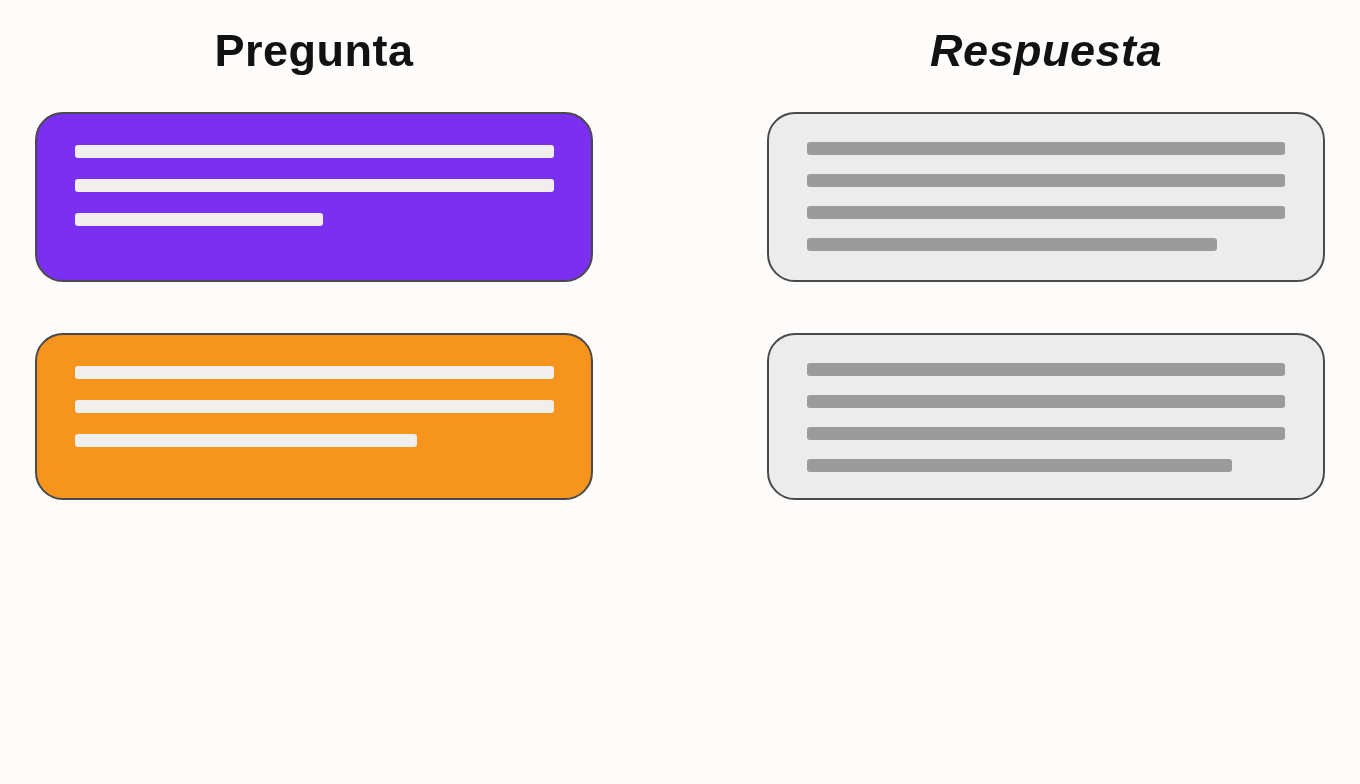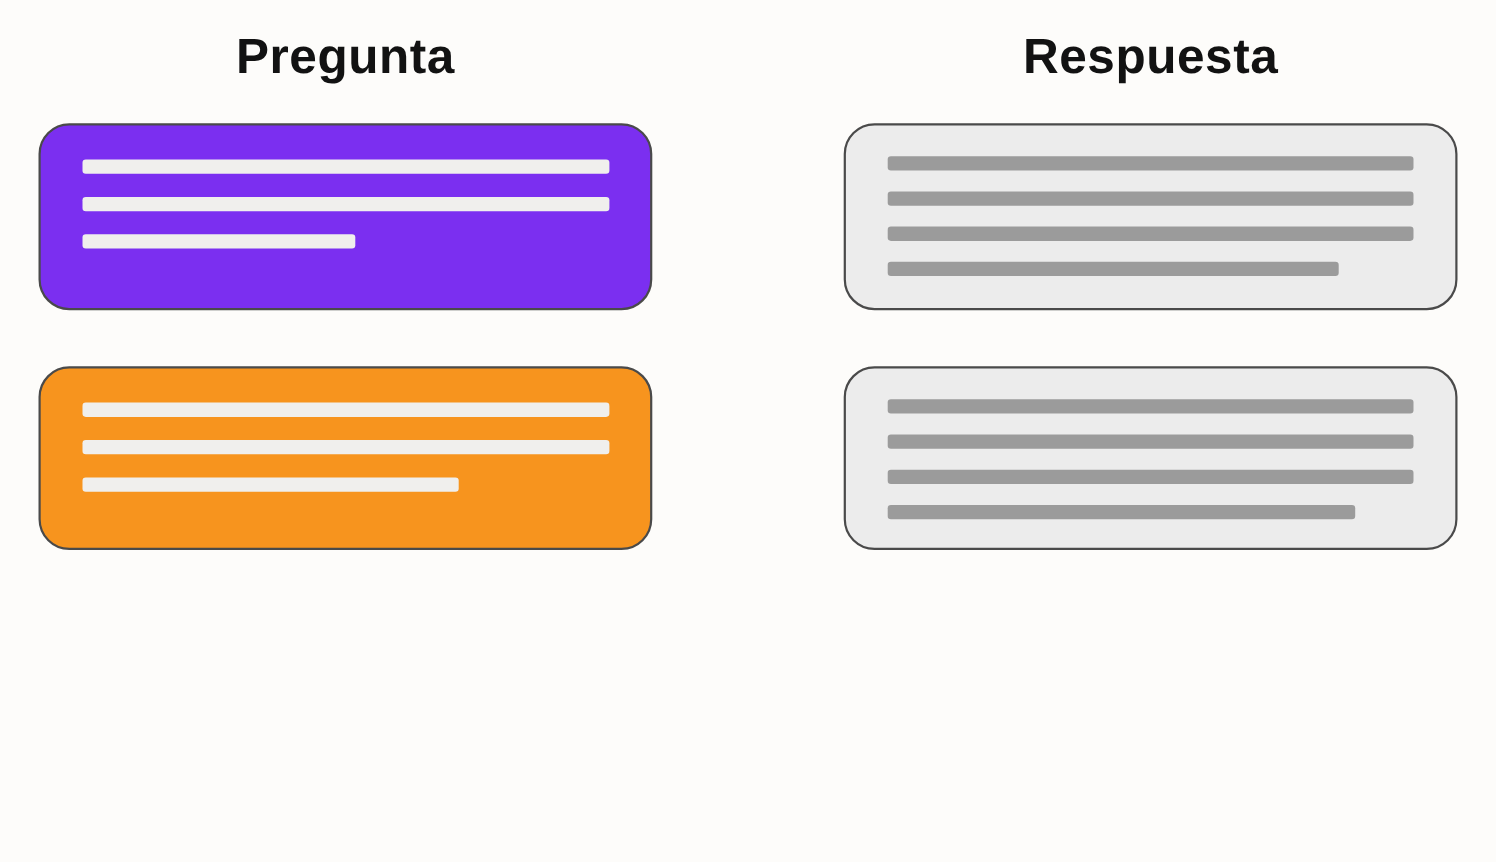--- a/index.html
+++ b/index.html
@@ -19,21 +19,21 @@
     top: 24px;
     width: 558px;
     text-align: center;
     font-size: 45px;
     font-weight: 600;
     letter-spacing: 0.5px;
     color: #121212;
     line-height: 1.2;
   }
   .col-title.left  { left: 35px; }
-  .col-title.right { left: 767px; }
+  .col-title.right { left: 767px; font-style: italic; }
 
   .card {
     position: absolute;
     width: 558px;
     border: 2px solid #4A4A4A;
     border-radius: 28px;
     box-sizing: border-box;
   }
   .card.row1 { top: 112px; height: 170px; }
   .card.row2 { top: 333px; height: 167px; }

